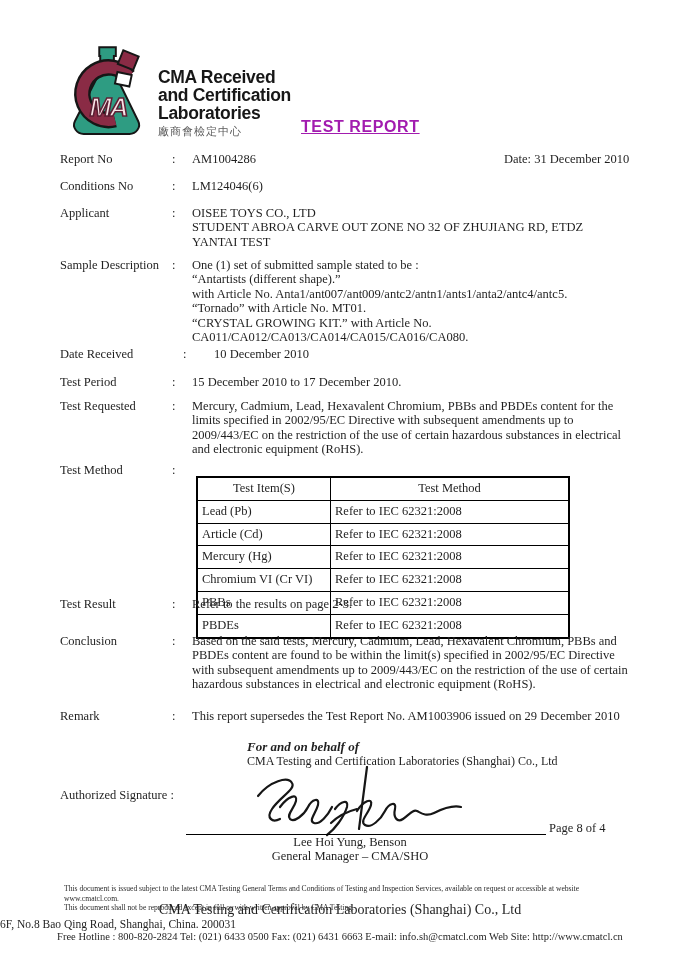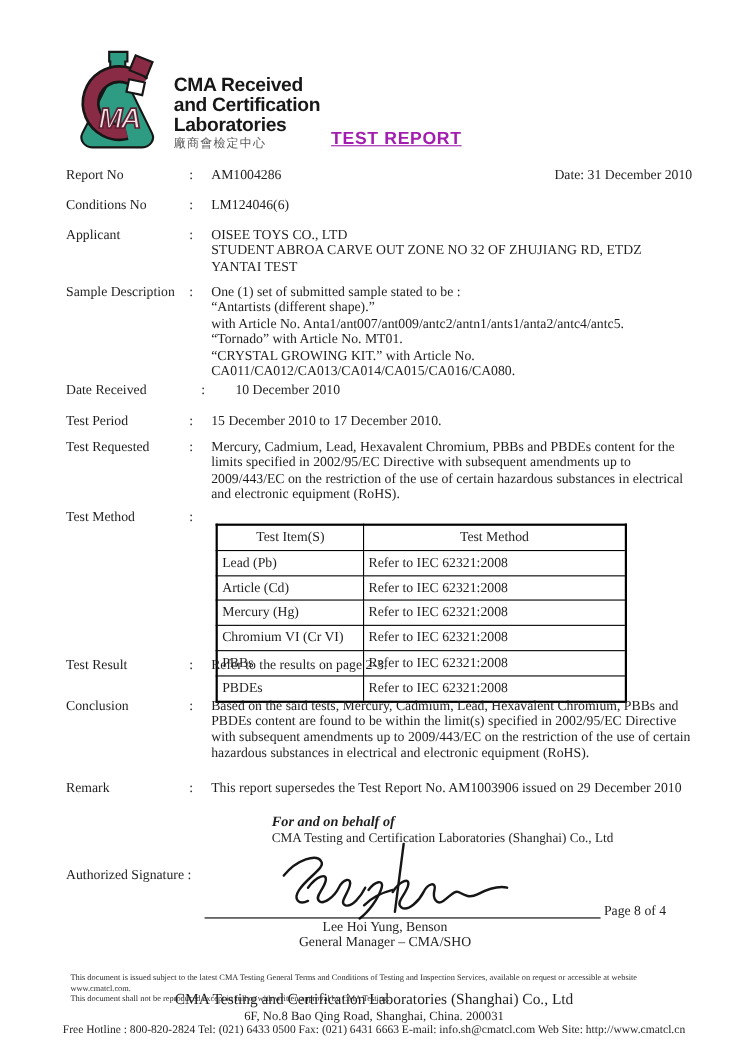--- a/index.html
+++ b/index.html
@@ -35,21 +35,21 @@
   .behalf-co{position:absolute;left:247px;top:754px;font-size:12px;}
   .sig-svg{position:absolute;left:250px;top:766px;}
   .auth-label{position:absolute;left:60px;top:776px;margin-top:12px;}
   .auth-line{position:absolute;left:186px;top:820px;width:360px;height:14px;border-bottom:1.5px solid #000;}
   .page-num{position:absolute;left:549px;top:821px;}
   .signer{position:absolute;left:230px;top:835px;width:240px;text-align:center;line-height:14.2px;}
 
   
   .disclaimer{position:absolute;left:64px;top:884px;width:556px;font-size:7.6px;line-height:9.6px;color:#2a2a2a;}
   .foot-co{position:absolute;left:0;top:902px;width:680px;text-align:center;font-size:14px;line-height:15px;}
-  .foot-addr{position:absolute;left:0;top:918px;width:680px;text-align:center;font-size:11.5px;line-height:12.5px;}
+  .foot-addr{position:absolute;left:0;top:918px;width:680px;font-size:11.5px;line-height:12.5px;}
   .foot-contact{position:absolute;left:0;top:931px;width:680px;text-align:center;font-size:10.5px;line-height:12px;}
 </style>
 </head>
 <body>
 
 <div id="page">
 
   <div class="logo-wrap">
     <svg width="78" height="96" viewBox="0 0 80 98">
 

